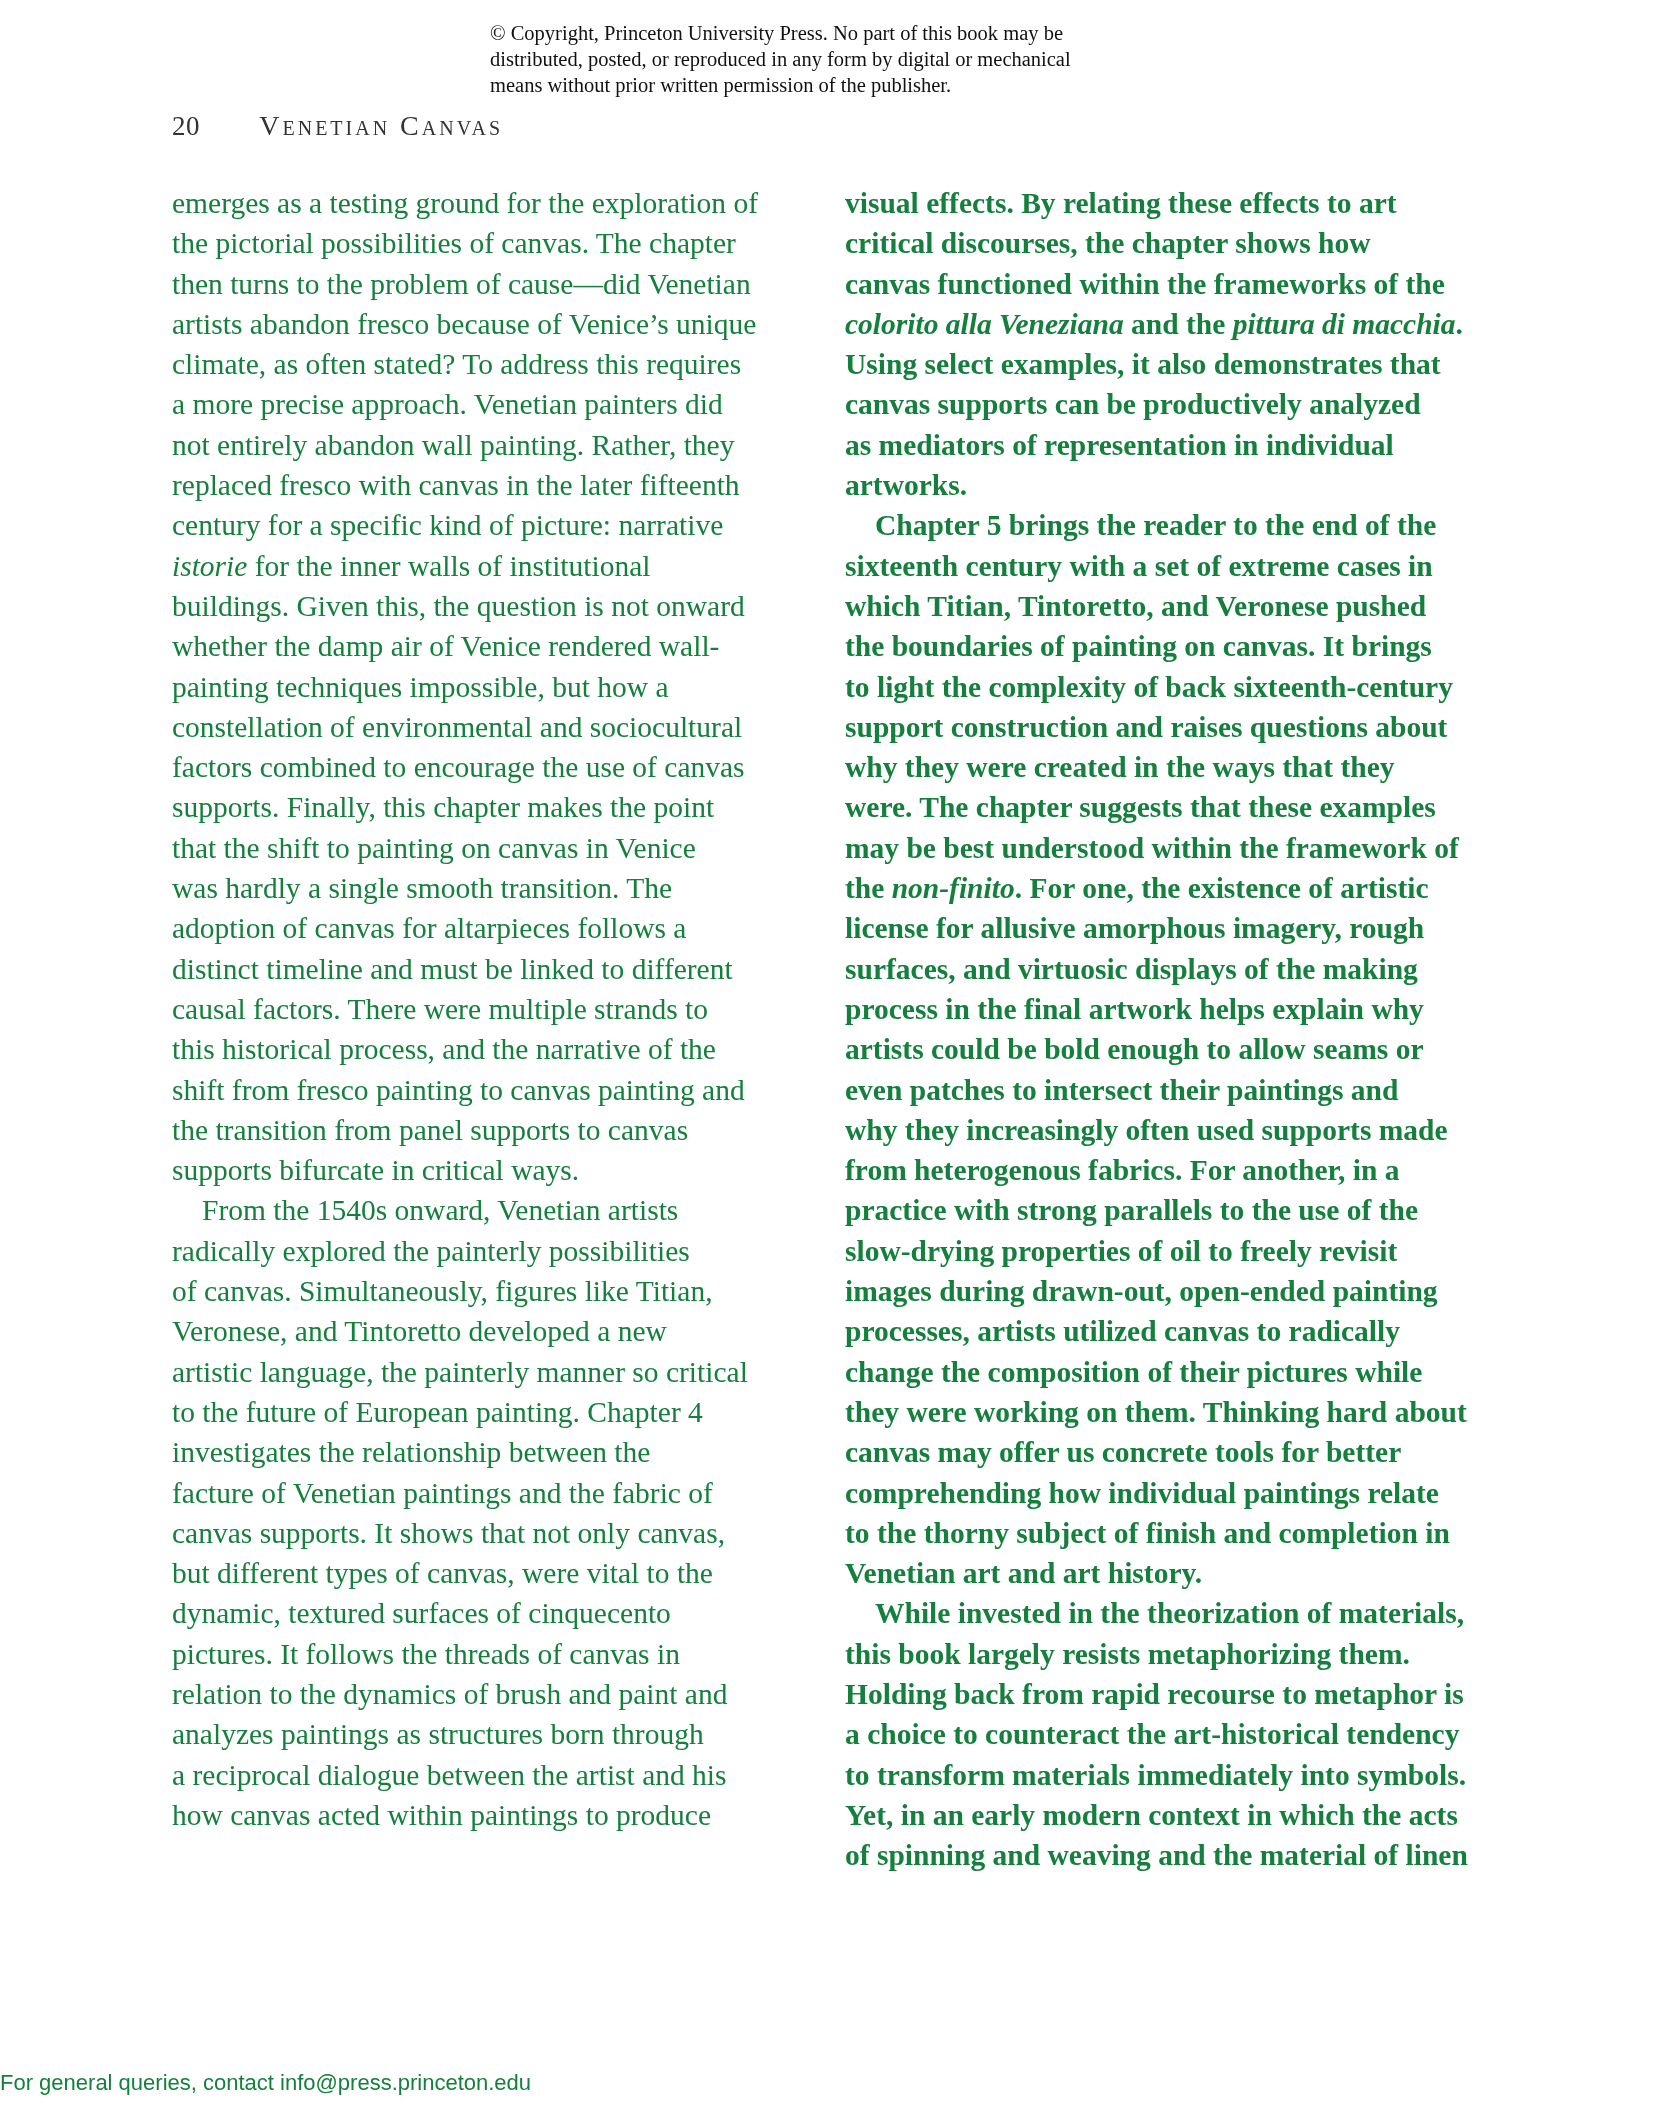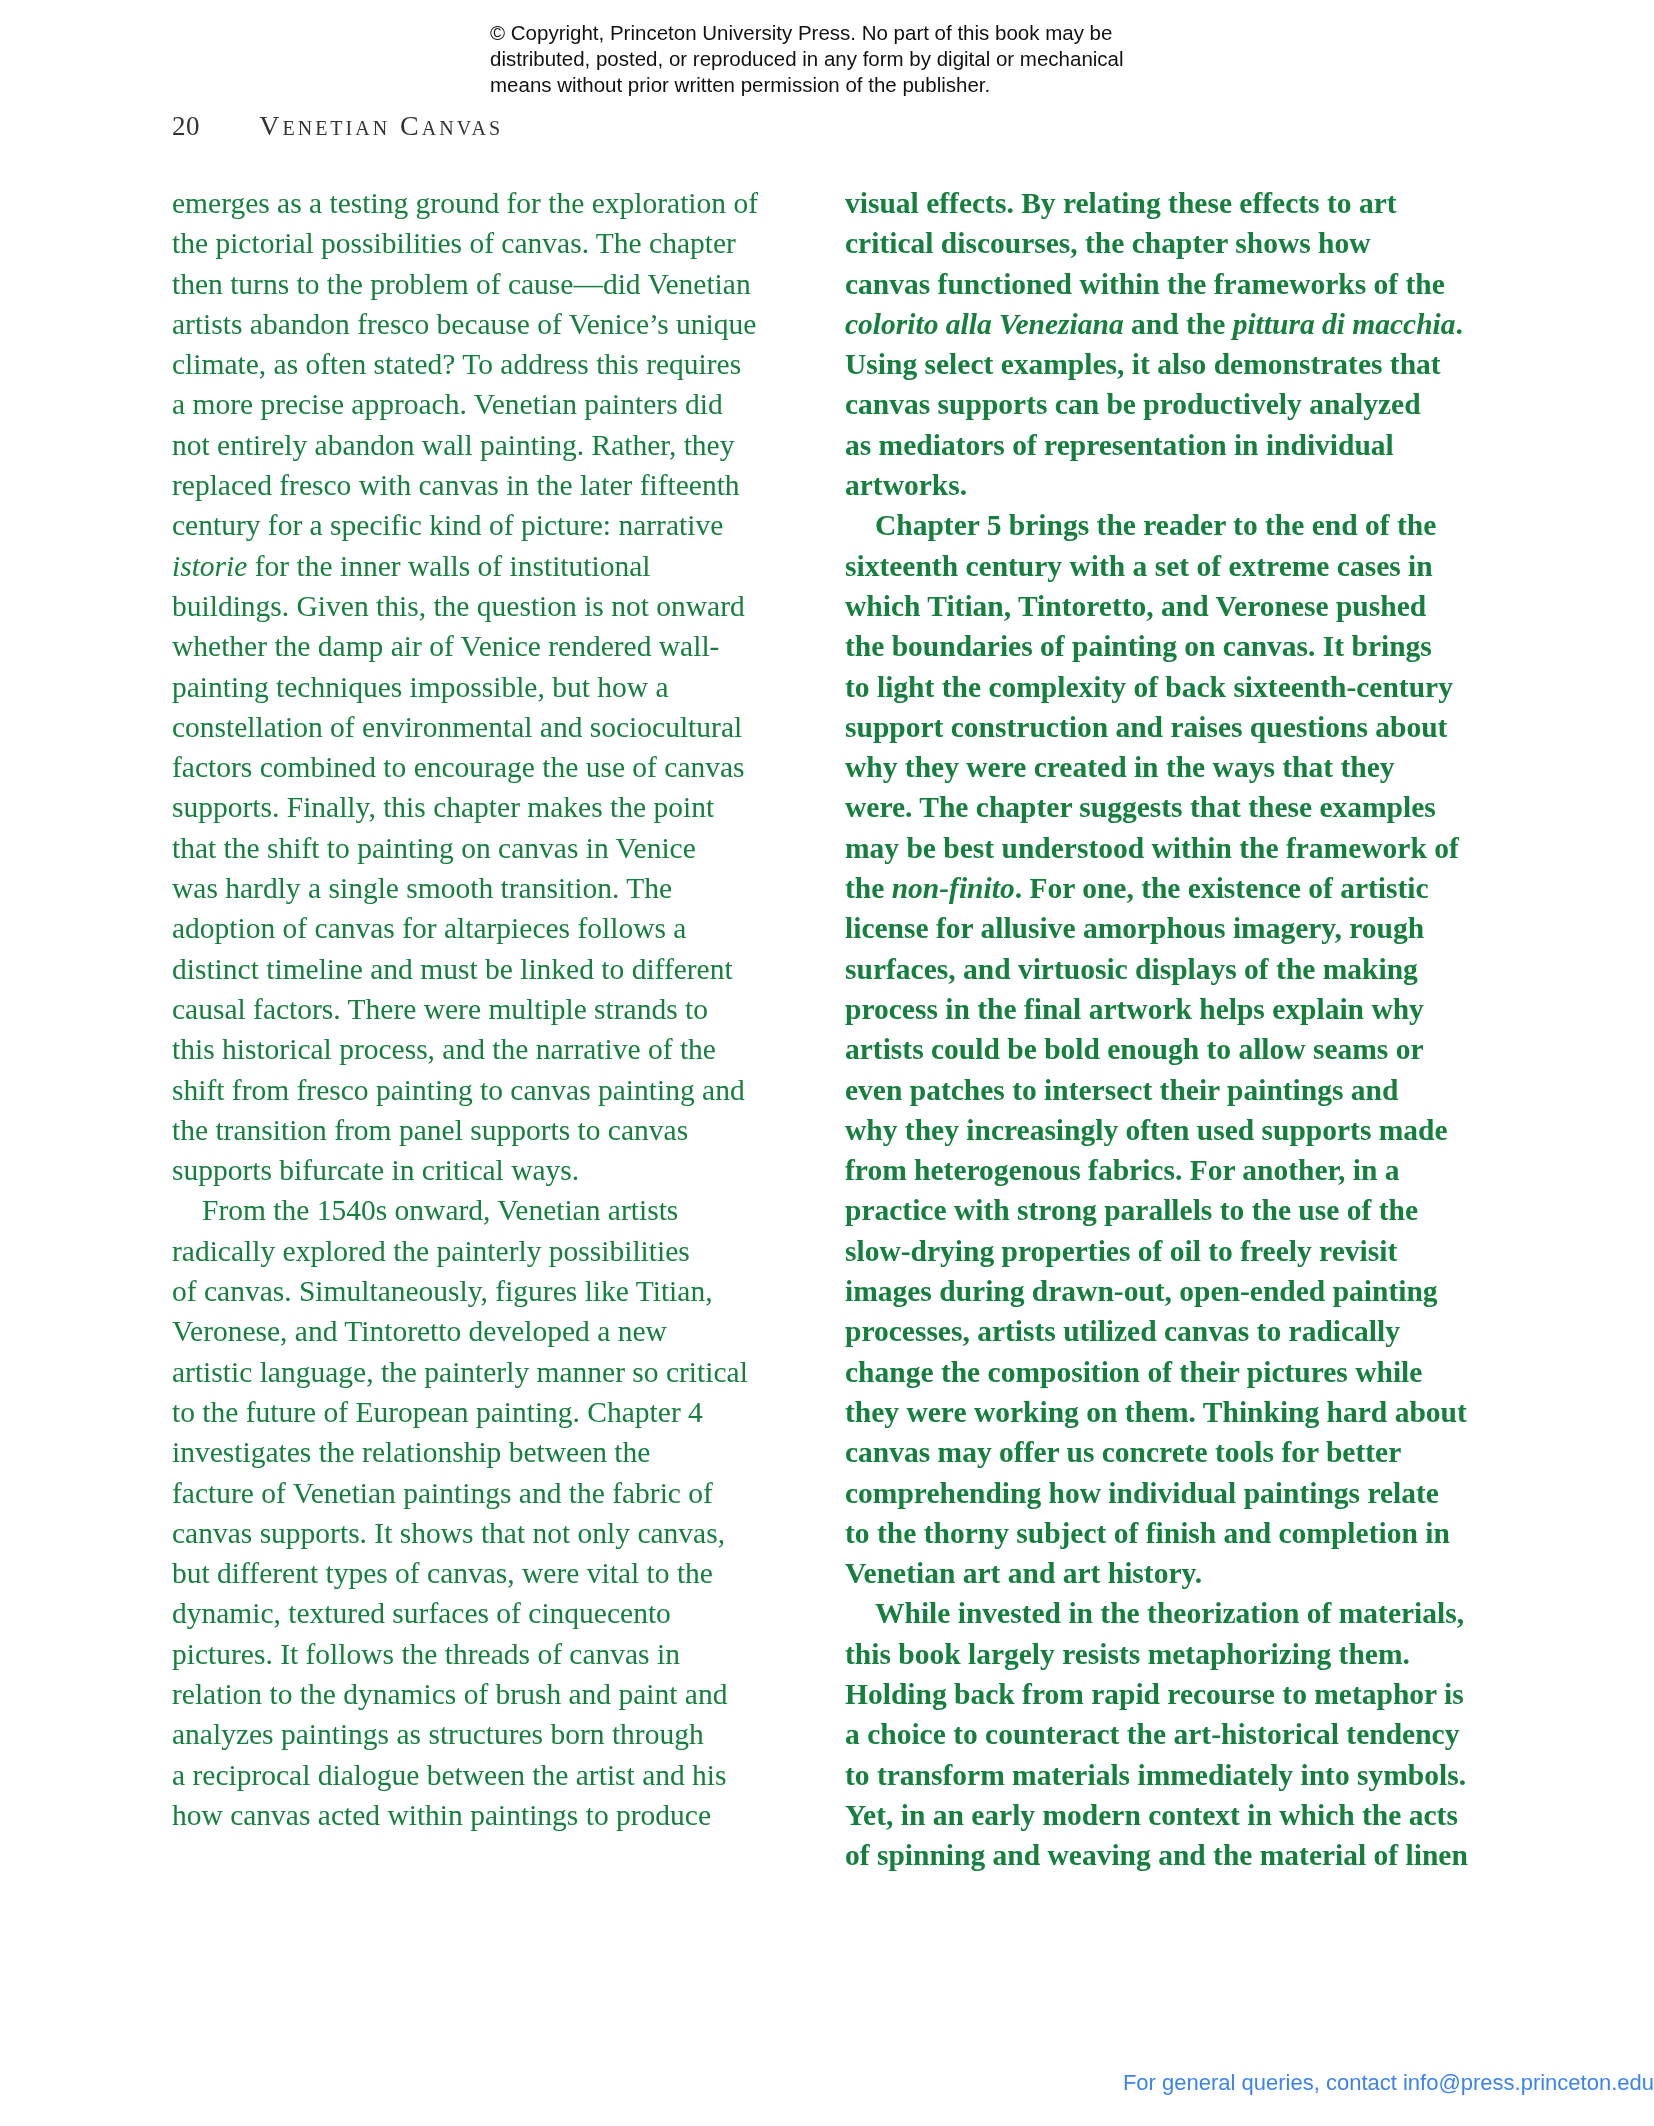--- a/index.html
+++ b/index.html
@@ -1,38 +1,38 @@
 <!DOCTYPE html>
 <html><head>
 <meta charset="utf-8">
 <style>
   html, body { margin: 0; padding: 0; background: #ffffff; }
   body { width: 1654px; height: 2126px; position: relative; overflow: hidden; color: #231f20; }
   .copyright {
     position: absolute; left: 490px; top: 20px; width: 720px;
-    font-family: Liberation Sans, sans-serif; font-size: 20.5px; line-height: 26px; color: #111;
+    font-family: Liberation Serif, serif; font-size: 20.5px; line-height: 26px; color: #111;
   }
   .copyright div { white-space: nowrap; }
   .running-head {
     position: absolute; left: 172px; top: 110px;
     font-family: "Liberation Serif", serif; font-size: 27px; color: #333; letter-spacing: 0.5px;
   }
   .running-head .folio { display: inline-block; width: 80px; }
   .running-head .title { font-variant: small-caps; letter-spacing: 3px; font-size: 28px; }
   .col {
     position: absolute; top: 183px; width: 660px;
     font-family: "Liberation Serif", serif; font-size: 29.5px; line-height: 40.3px; color: #15803d;
   }
   .col.left { left: 172px; }
   .col.right { left: 845px; font-weight: bold; }
   .line { white-space: nowrap; height: 40.3px; }
   .line.indent { padding-left: 30px; }
   .footer {
-    position: absolute; left: 0; width: 1654px; top: 2070px; text-align: right;
-    font-family: "Liberation Sans", sans-serif; font-size: 22px; color: #3b82f6;
+    position: absolute; left: 0; width: 1654px; top: 2070px; text-align: left;
+    font-family: "Liberation Sans", sans-serif; font-size: 22px; color: #15803d;
   }
 </style>
 </head>
 <body>
 
 <div class="copyright">
   <div>© Copyright, Princeton University Press. No part of this book may be</div>
   <div>distributed, posted, or reproduced in any form by digital or mechanical</div>
   <div>means without prior written permission of the publisher.</div>
 </div>

